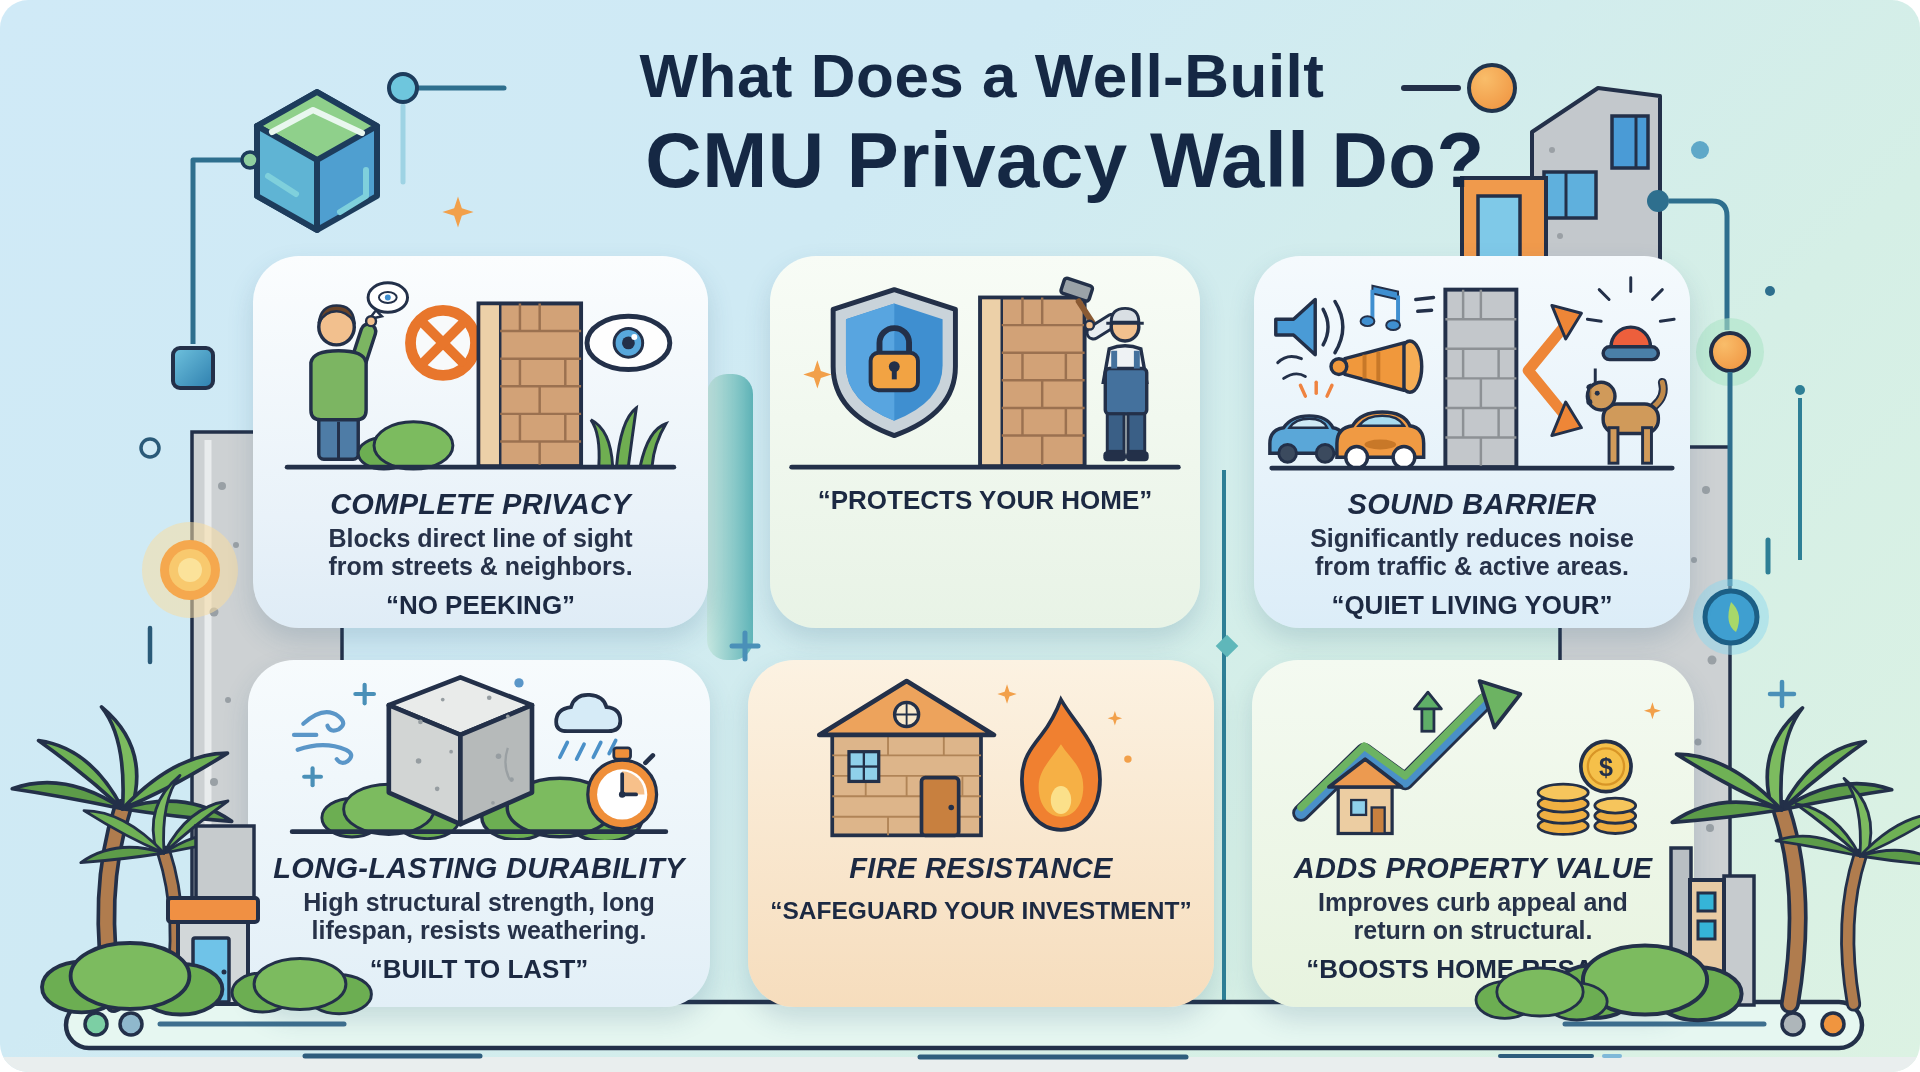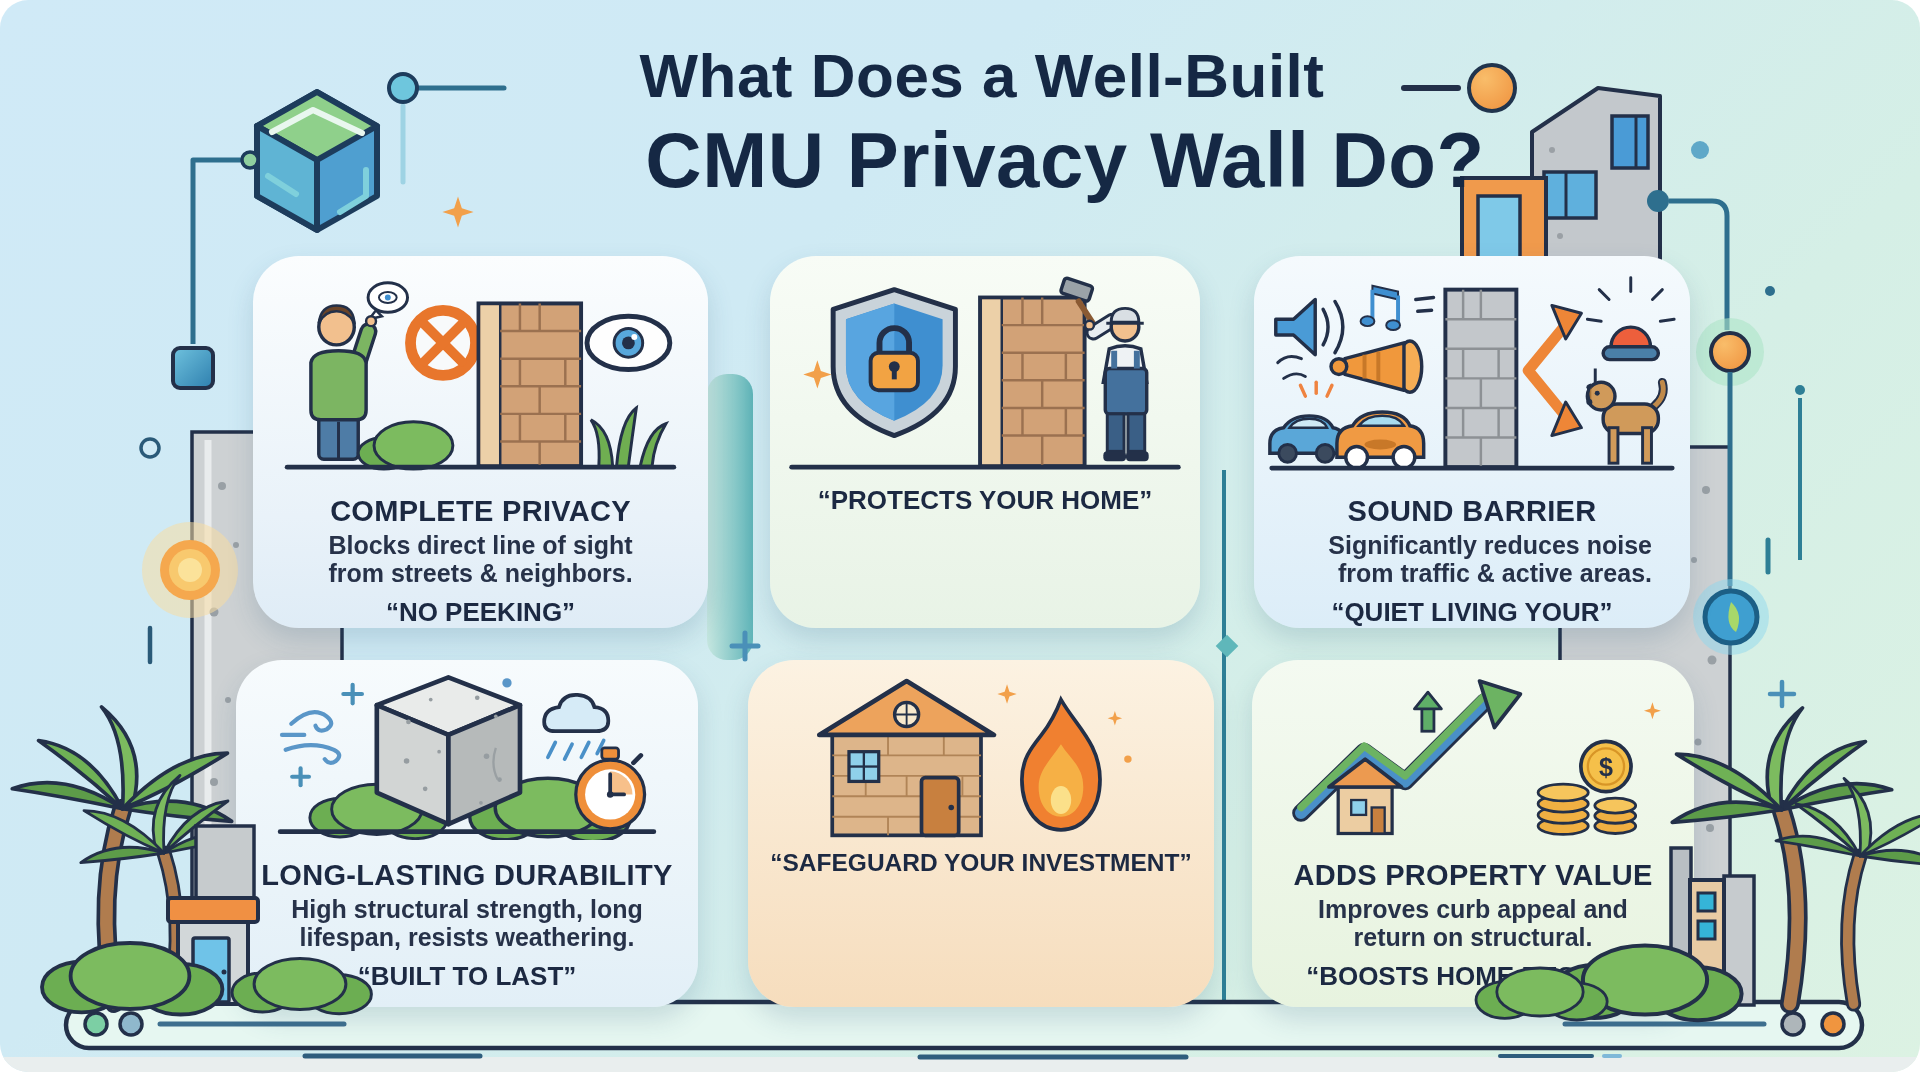--- a/index.html
+++ b/index.html
@@ -8,28 +8,28 @@
     font-family:"Liberation Sans",sans-serif;color:#1d2b45;border-radius:28px;}
   svg.bg,svg.fg{position:absolute;left:0;top:0;width:1920px;height:1072px;}
   svg.bg{z-index:0;} svg.fg{z-index:2;pointer-events:none;}
   .header{position:absolute;top:40px;left:0;width:100%;text-align:center;z-index:1;}
   .title1{font-size:62px;font-weight:bold;color:#152844;letter-spacing:.5px;transform:translateX(22px);}
   .title2{font-size:78px;font-weight:bold;color:#152844;letter-spacing:.5px;margin-top:4px;transform:translateX(105px);}
   .card{position:absolute;z-index:1;border-radius:46px;box-shadow:0 12px 26px rgba(44,86,120,.18);
     display:flex;flex-direction:column;align-items:center;text-align:center;overflow:hidden;}
   .c1{left:253px;top:256px;width:455px;height:372px;background:linear-gradient(180deg,#fbfdfe,#e9f2f9 70%,#dfecf6);}
   .c2{left:770px;top:256px;width:430px;height:372px;background:linear-gradient(180deg,#f8fcf6,#e8f3e6);}
-  .c3{left:1254px;top:256px;width:436px;height:372px;background:linear-gradient(180deg,#f5fafd,#dcedf8);text-align:right;}
-  .c4{left:236px;top:660px;width:462px;height:347px;background:linear-gradient(180deg,#f7fbfd,#e2eff7);}
+  .c3{left:1254px;top:256px;width:436px;height:372px;background:linear-gradient(180deg,#f5fafd,#dcedf8);}
+  .c4{left:248px;top:660px;width:462px;height:347px;background:linear-gradient(180deg,#f7fbfd,#e2eff7);}
   .c5{left:748px;top:660px;width:466px;height:347px;background:linear-gradient(180deg,#fcf2e2,#f6ddbd);}
   .c6{left:1252px;top:660px;width:442px;height:347px;background:linear-gradient(180deg,#f4faf1,#e7f3df);}
   .illus{width:100%;margin-top:8px;}
   .c1 .illus,.c2 .illus,.c3 .illus{height:212px;}
   .c4 .illus,.c5 .illus,.c6 .illus{height:172px;}
-  .card-title{font-size:29px;font-weight:bold;margin:19px 0 3px;letter-spacing:.3px;white-space:nowrap;color:#1c2942;}
+  .card-title{font-size:29px;font-weight:bold;margin:12px 0 3px;letter-spacing:.3px;white-space:nowrap;color:#1c2942;font-style:italic;}
   .card-body{font-size:25px;font-weight:bold;line-height:1.13;margin:0 auto;max-width:360px;color:#273249;}
   .c4 .card-body{max-width:394px;} .c5 .card-body{max-width:402px;}
   .card-quote{font-size:26px;font-weight:bold;margin:9px 0 0;white-space:nowrap;color:#1c2942;}
   .c5 .card-quote{font-size:24.5px;}
 </style>
 </head>
 <body>
 
 <div class="canvas">
 
@@ -490,20 +490,21 @@
     </g>
     <g>
       <path d="M306,34 C322,62 348,82 348,120 C348,154 329,174 306,174 C283,174 264,154 264,120 C264,98 274,86 285,72 C292,63 300,50 306,34 Z" fill="#f08030" stroke="#233049" stroke-width="4"></path>
       <path d="M306,82 C316,98 330,106 330,128 C330,148 319,160 306,160 C293,160 282,148 282,128 C282,110 294,100 306,82 Z" fill="#f6b045"></path>
       <ellipse cx="306" cy="142" rx="11" ry="15" fill="#fbe08a"></ellipse>
     </g>
     <use href="#spark" transform="translate(248,28) scale(0.8)" fill="#f2a04a"></use>
     <use href="#spark" transform="translate(364,54) scale(0.6)" fill="#f2a04a"></use>
     <circle cx="378" cy="98" r="4" fill="#f2a04a"></circle>
   </svg>
+  <h2 class="card-title">FIRE RESISTANCE</h2>
   <p class="card-quote">“SAFEGUARD YOUR INVESTMENT”</p>
 </section>
 
 <section class="card c6">
   <svg class="illus" viewBox="0 0 430 185">
     <g>
       <path d="M30,156 L98,90 L142,122 L228,36" fill="none" stroke="#233049" stroke-width="19" stroke-linejoin="round" stroke-linecap="round"></path>
       <path d="M30,156 L98,90 L142,122 L228,36" fill="none" stroke="#4a90c8" stroke-width="13" stroke-linejoin="round" stroke-linecap="round"></path>
       <path d="M30,150 L98,84 L142,116 L226,31" fill="none" stroke="#6cb362" stroke-width="8" stroke-linejoin="round" stroke-linecap="round"></path>
       <polygon points="222,14 266,28 238,64" fill="#6cb362" stroke="#233049" stroke-width="4" stroke-linejoin="round"></polygon>

